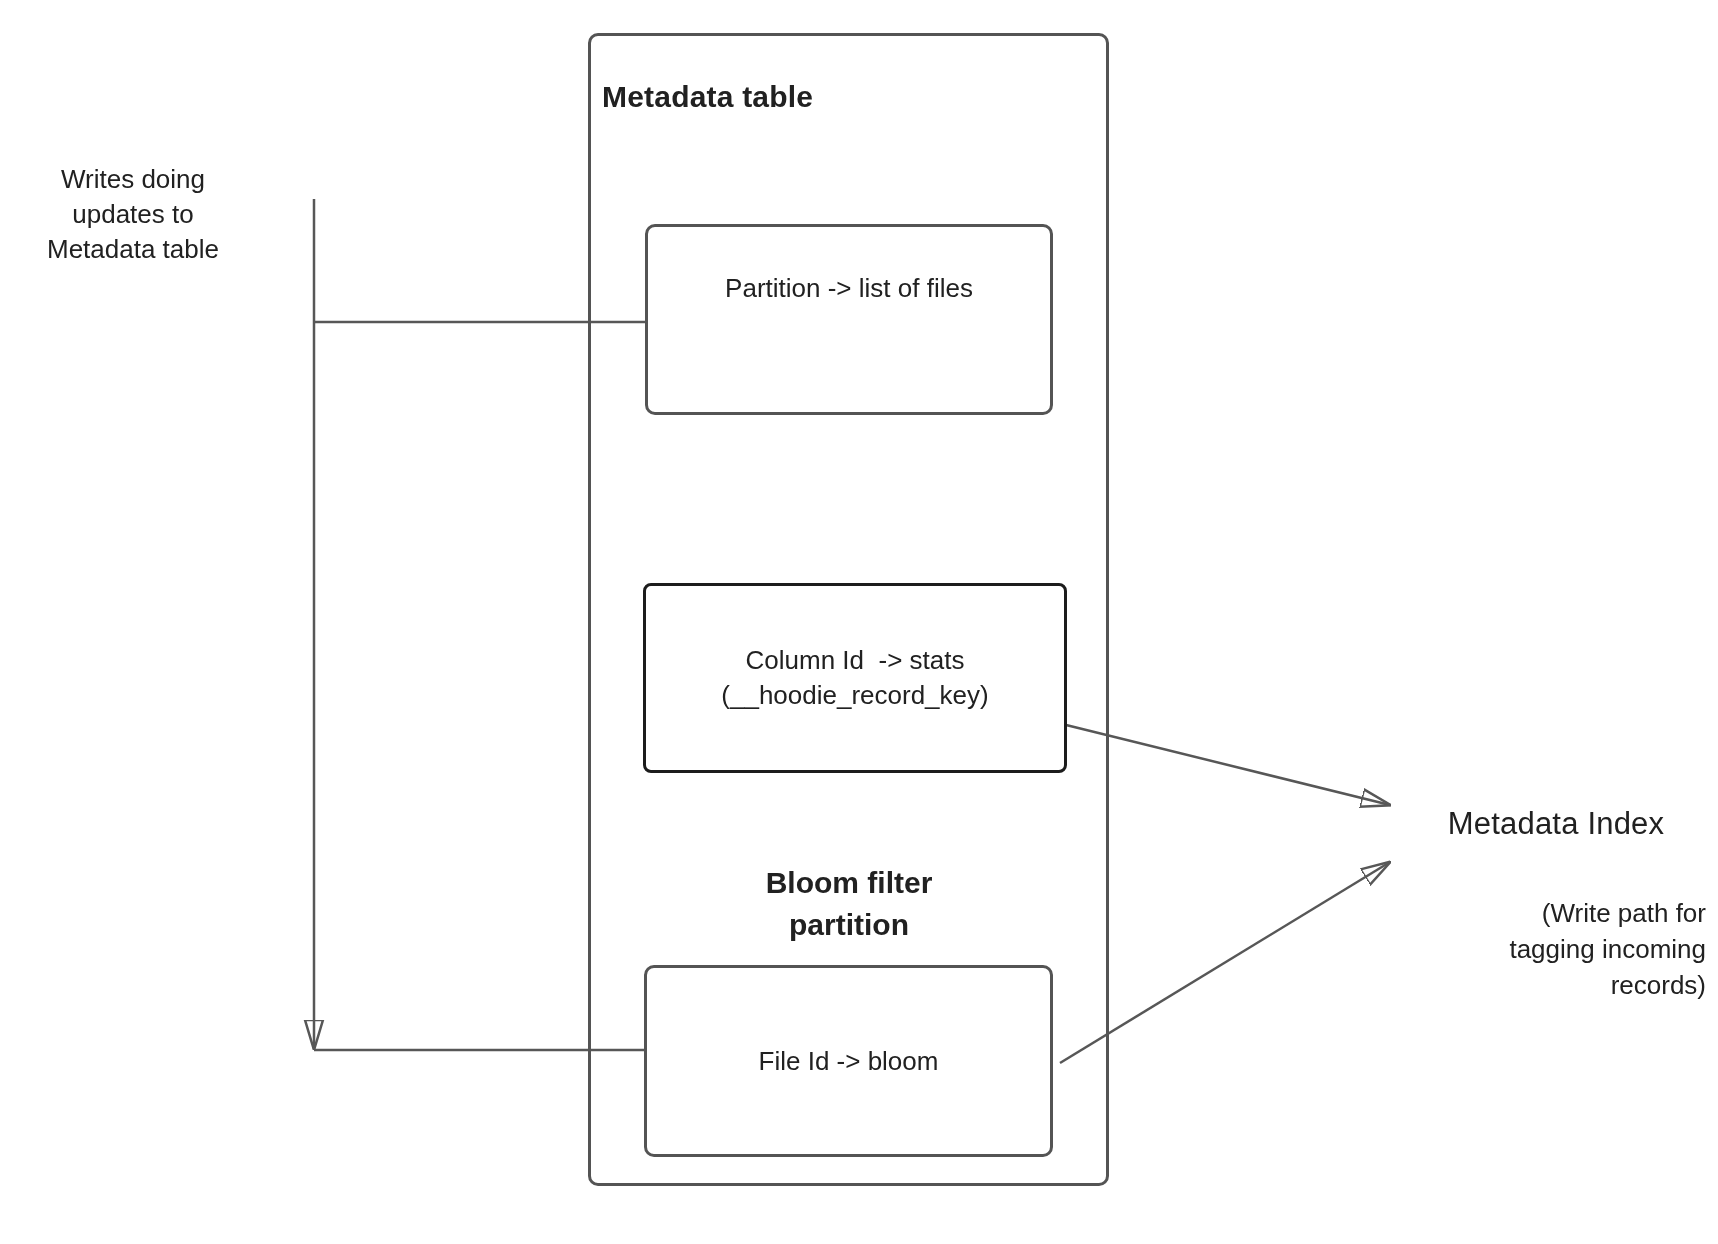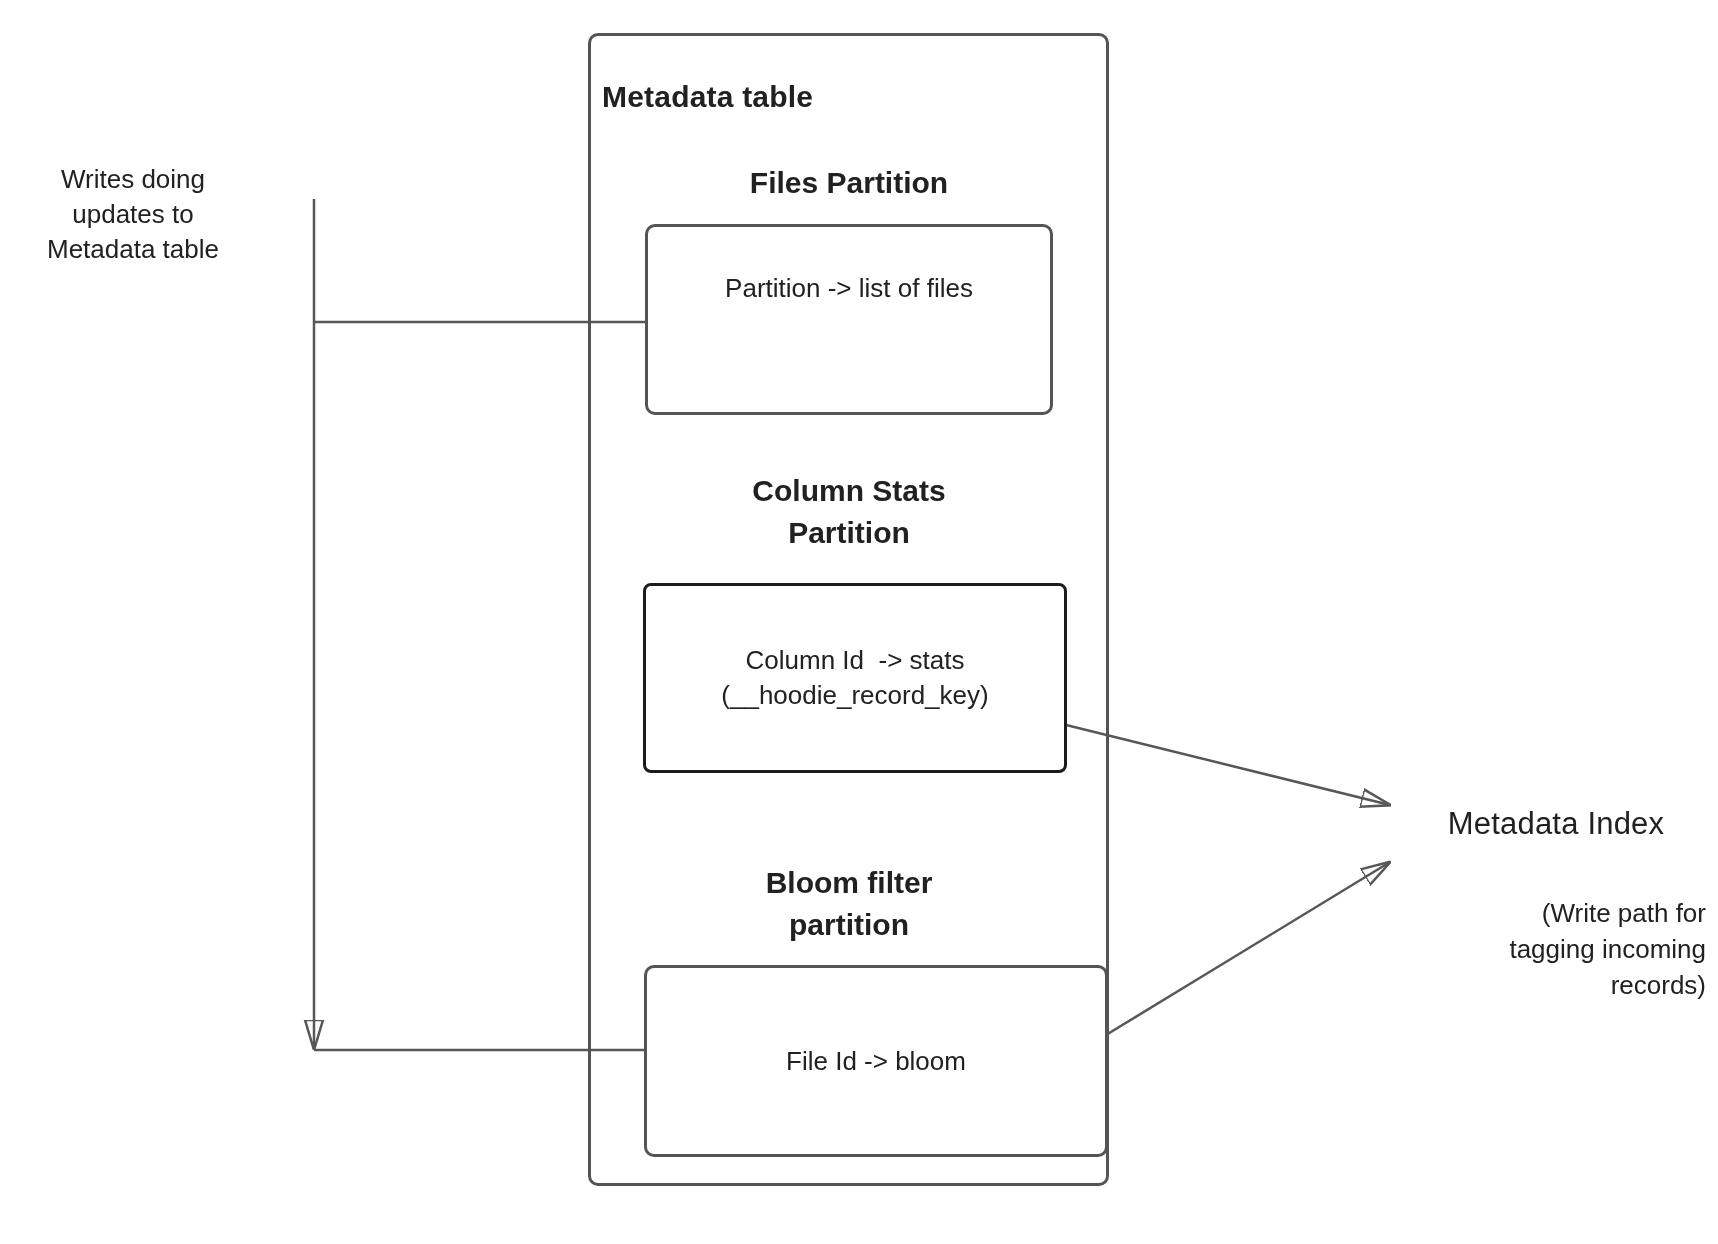--- a/index.html
+++ b/index.html
@@ -39,21 +39,21 @@
   .heading-bloom   { top: 862px; }
 
   .inner-box {
     position: absolute; background: var(--background);
     border: 3px solid var(--border); border-radius: 10px;
     display: flex; align-items: center; justify-content: center;
   }
   .box-files  { left: 645px; top: 224px; width: 408px; height: 191px; padding-bottom: 62px; }
   .box-column { left: 643px; top: 583px; width: 424px; height: 190px;
                 border-color: var(--emphasis-border); border-radius: 8px; }
-  .box-bloom  { left: 644px; top: 965px; width: 464px; height: 192px; }
+  .box-bloom  { left: 644px; top: 965px; width: 409px; height: 192px; }
   .box-label {
     font-size: 26px; line-height: 35px; text-align: center; white-space: pre-wrap;
   }
 
   .writes-note {
     position: absolute; left: 22px; top: 162px; width: 222px;
     text-align: center; font-size: 26px; line-height: 35px; white-space: pre-line;
   }
 
   .index-title {
@@ -89,27 +89,24 @@
   </svg>
 
   <div class="writes-note">Writes doing
 updates to
 Metadata table</div>
 
   <div class="outer-box"></div>
 
   <div class="outer-title">Metadata table</div>
 
-  <div class="section-heading heading-files">Files Partition</div>
   <div class="inner-box box-files">
     <div class="box-label">Partition -&gt; list of files</div>
   </div>
 
-  <div class="section-heading heading-column">Column Stats
-Partition</div>
   <div class="inner-box box-column">
     <div class="box-label">Column Id  -&gt; stats
 (__hoodie_record_key)</div>
   </div>
 
   <div class="section-heading heading-bloom">Bloom filter
 partition</div>
   <div class="inner-box box-bloom">
     <div class="box-label">File Id -&gt; bloom</div>
   </div>

